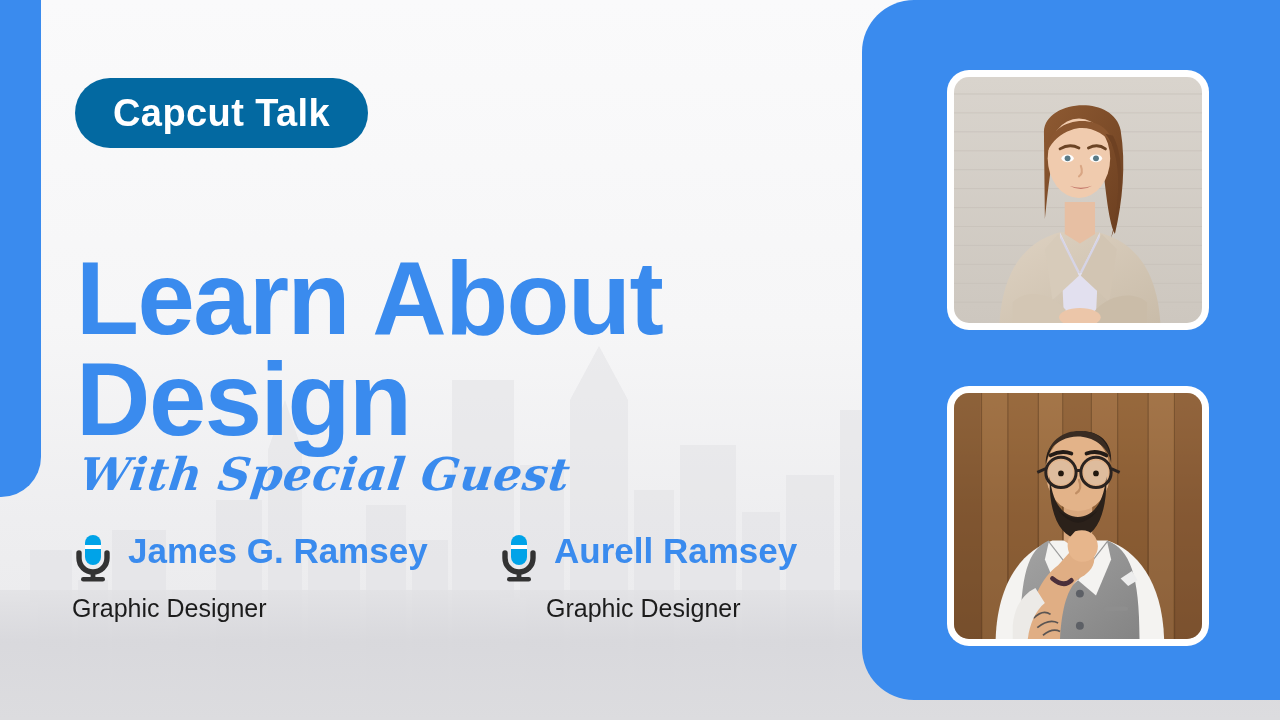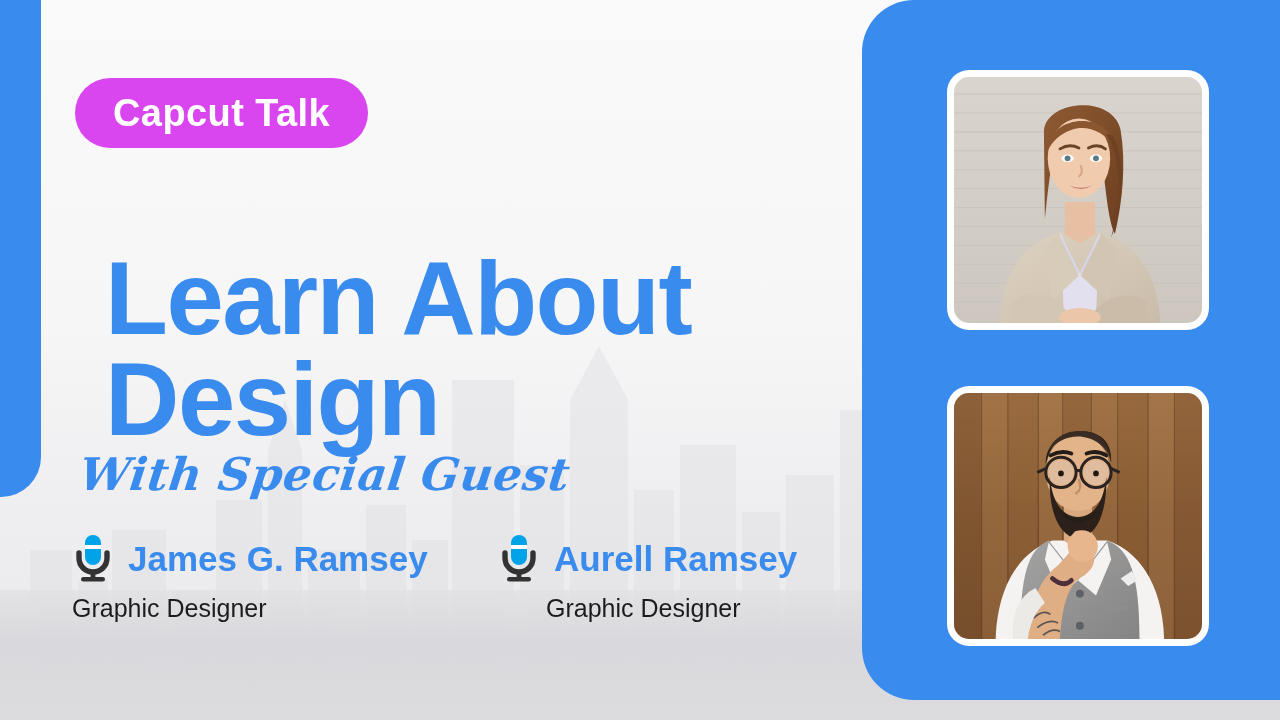--- a/index.html
+++ b/index.html
@@ -87,21 +87,21 @@
   
   .badge {
     position: absolute;
     left: 75px;
     top: 78px;
     height: 70px;
     padding: 4px 38px;
     display: flex;
     align-items: center;
     justify-content: center;
-    background: #d946ef;
+    background: #0369a1;
     border-radius: 35px;
     box-sizing: border-box;
   }
   .badge-label {
     color: #ffffff;
     font-size: 38px;
     font-weight: 700;
     letter-spacing: 0.4px;
     line-height: 1;
     white-space: nowrap;
@@ -111,21 +111,20 @@
   .headline {
     position: absolute;
     left: 76px;
     top: 180px;
     width: 760px;
     color: #3a8bee;
     font-size: 103px;
     font-weight: 700;
     line-height: 0.98;
     letter-spacing: -1.5px;
-    margin-left: 29px;
   }
   .headline .line { display: block; white-space: nowrap; }
 
   
   .script-line {
     position: absolute;
     left: 80px;
     top: 452px;
     color: #3a8bee;
     font-family: "DejaVu Serif", serif;
@@ -141,21 +140,21 @@
   
   .speaker {
     position: absolute;
     top: 533px;
   }
   #speaker-1 { left: 72px;  width: 370px; }
   #speaker-2 { left: 498px; width: 355px; }
 
   .speaker-row {
     display: flex;
-    align-items: center;
+    align-items: flex-start;
     gap: 14px;
   }
   .mic-icon { flex: 0 0 auto; display: block; }
   .speaker-name {
     color: #3a8bee;
     font-size: 35px;
     font-weight: 600;
     line-height: 1;
     white-space: nowrap;
   }

